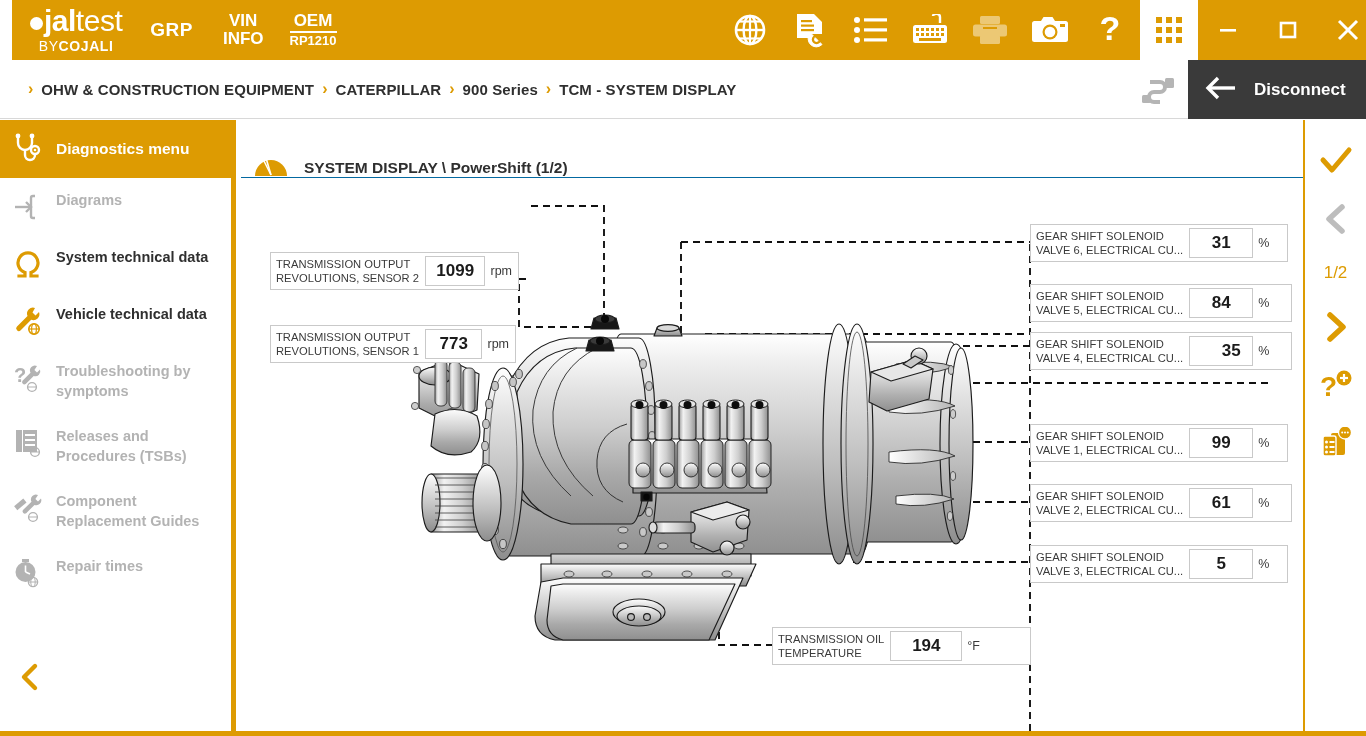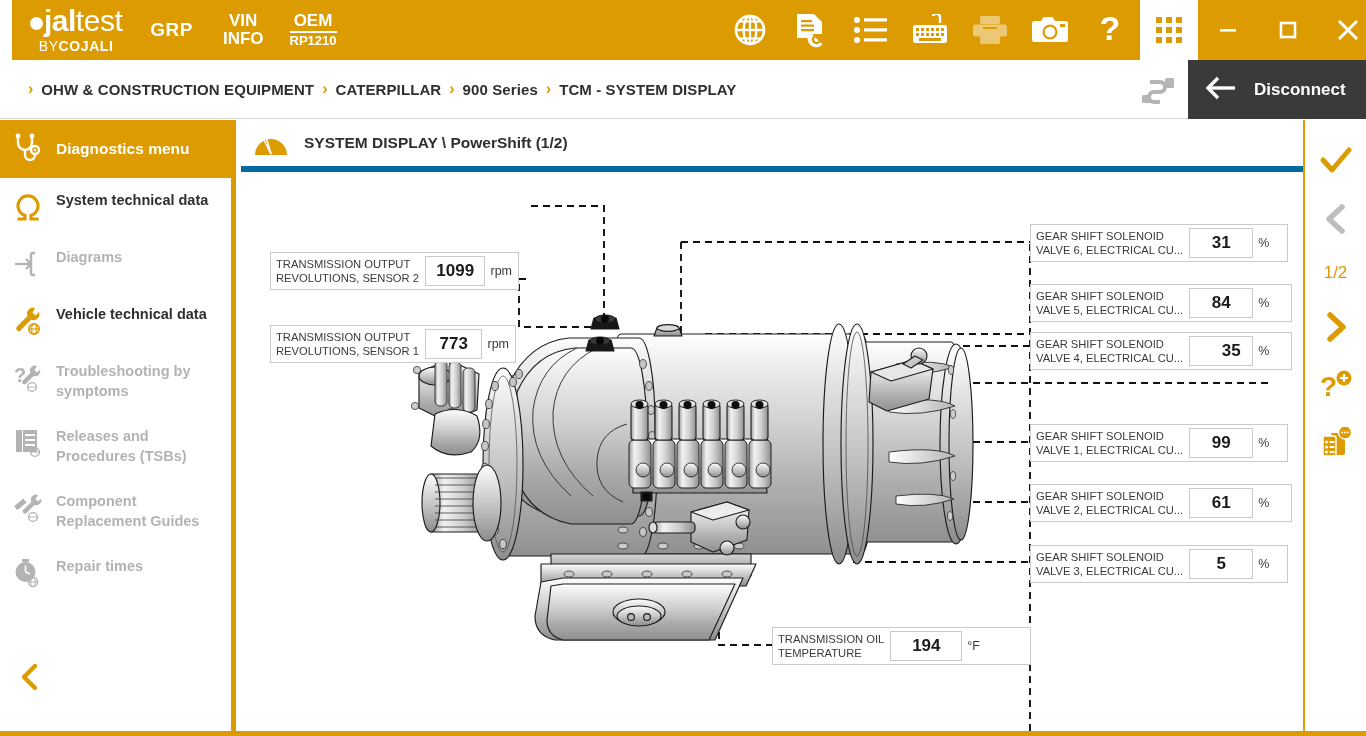--- a/index.html
+++ b/index.html
@@ -104,22 +104,22 @@
   .side-collapse {
     position: absolute; left: 0; bottom: 34px; width: 60px; height: 40px;
     display: flex; align-items: center; justify-content: center; cursor: pointer;
   }
 
   
   .content {
     position: absolute; left: 241px; top: 120px; width: 1125px; height: 611px; background: #fff;
   }
   .content-head {
-    position: absolute; left: 0; top: 0; width: 1062px; height: 52px;
-    display: flex; align-items: center; border-bottom: 6px solid #0369a1;
+    position: absolute; left: 0; top: 0; width: 1062px; height: 58px;
+    display: flex; align-items: flex-end; border-bottom: 1px solid #0369a1;
   }
   .content-head .ch-ico { margin-left: 11px; display: flex; align-items: center; }
   .content-head .ch-txt {
     margin-left: 14px; font-weight: bold; font-size: 15.5px; color: #2f2f2f;
   }
   .stage {
     position: absolute; left: 0; top: 59px; width: 1062px; height: 552px;
     background: #fff; overflow: hidden;
   }
   .rail {
@@ -354,38 +354,38 @@
           <circle cx="5" cy="3" r="2.4" fill="#fff"></circle>
             <circle cx="19" cy="3" r="2.4" fill="#fff"></circle>
           <path d="M12 17 v5 a5 5 0 0 0 10 0 v-2" fill="none" stroke="#fff" stroke-width="2.4"></path>
           <circle cx="22" cy="17" r="4" fill="none" stroke="#fff" stroke-width="2.4"></circle>
           <circle cx="22" cy="17" r="1.3" fill="#fff"></circle>
         </svg>
       </span>
       <span class="sh-txt">Diagnostics menu</span>
     </div>
 
-    <div class="side-item">
-      <span class="si-ico">
-        <svg width="30" height="30" viewBox="0 0 30 30">
-          <path d="M6 27 h6 v-3.5 a10 10 0 1 1 6 0 V27 h6" fill="none" stroke="#dd9b02" stroke-width="3.2" stroke-linecap="square"></path>
-        </svg>
-      </span>
-      <span class="si-txt">System technical data</span>
-    </div>
-
     <div class="side-item disabled">
       <span class="si-ico">
         <svg width="30" height="30" viewBox="0 0 30 30">
           <line x1="2" y1="15" x2="18" y2="15" stroke="#b3b3b3" stroke-width="2.4"></line>
           <polyline points="13,10 18,15 13,20" fill="none" stroke="#b3b3b3" stroke-width="2.4"></polyline>
           <path d="M22 4 h-2 a2 2 0 0 0 -2 2 v18 a2 2 0 0 0 2 2 h2" fill="none" stroke="#b3b3b3" stroke-width="2.4"></path>
         </svg>
       </span>
       <span class="si-txt">Diagrams</span>
+    </div>
+
+    <div class="side-item">
+      <span class="si-ico">
+        <svg width="30" height="30" viewBox="0 0 30 30">
+          <path d="M6 27 h6 v-3.5 a10 10 0 1 1 6 0 V27 h6" fill="none" stroke="#dd9b02" stroke-width="3.2" stroke-linecap="square"></path>
+        </svg>
+      </span>
+      <span class="si-txt">System technical data</span>
     </div>
 
     <div class="side-item">
       <span class="si-ico">
         <svg width="30" height="30" viewBox="0 0 30 30">
           <path d="M22 2 a6 6 0 0 0 -7.5 8 L4 20.5 a2.6 2.6 0 0 0 3.7 3.7 L18.2 13.7 A6 6 0 0 0 26 6 l-3.5 3.5 -3 -3 z" fill="#dd9b02"></path>
           <circle cx="21" cy="23" r="5.2" fill="none" stroke="#dd9b02" stroke-width="1.6"></circle>
           <line x1="15.8" y1="23" x2="26.2" y2="23" stroke="#dd9b02" stroke-width="1.2"></line>
           <ellipse cx="21" cy="23" rx="2.4" ry="5.2" fill="none" stroke="#dd9b02" stroke-width="1.2"></ellipse>
         </svg>

